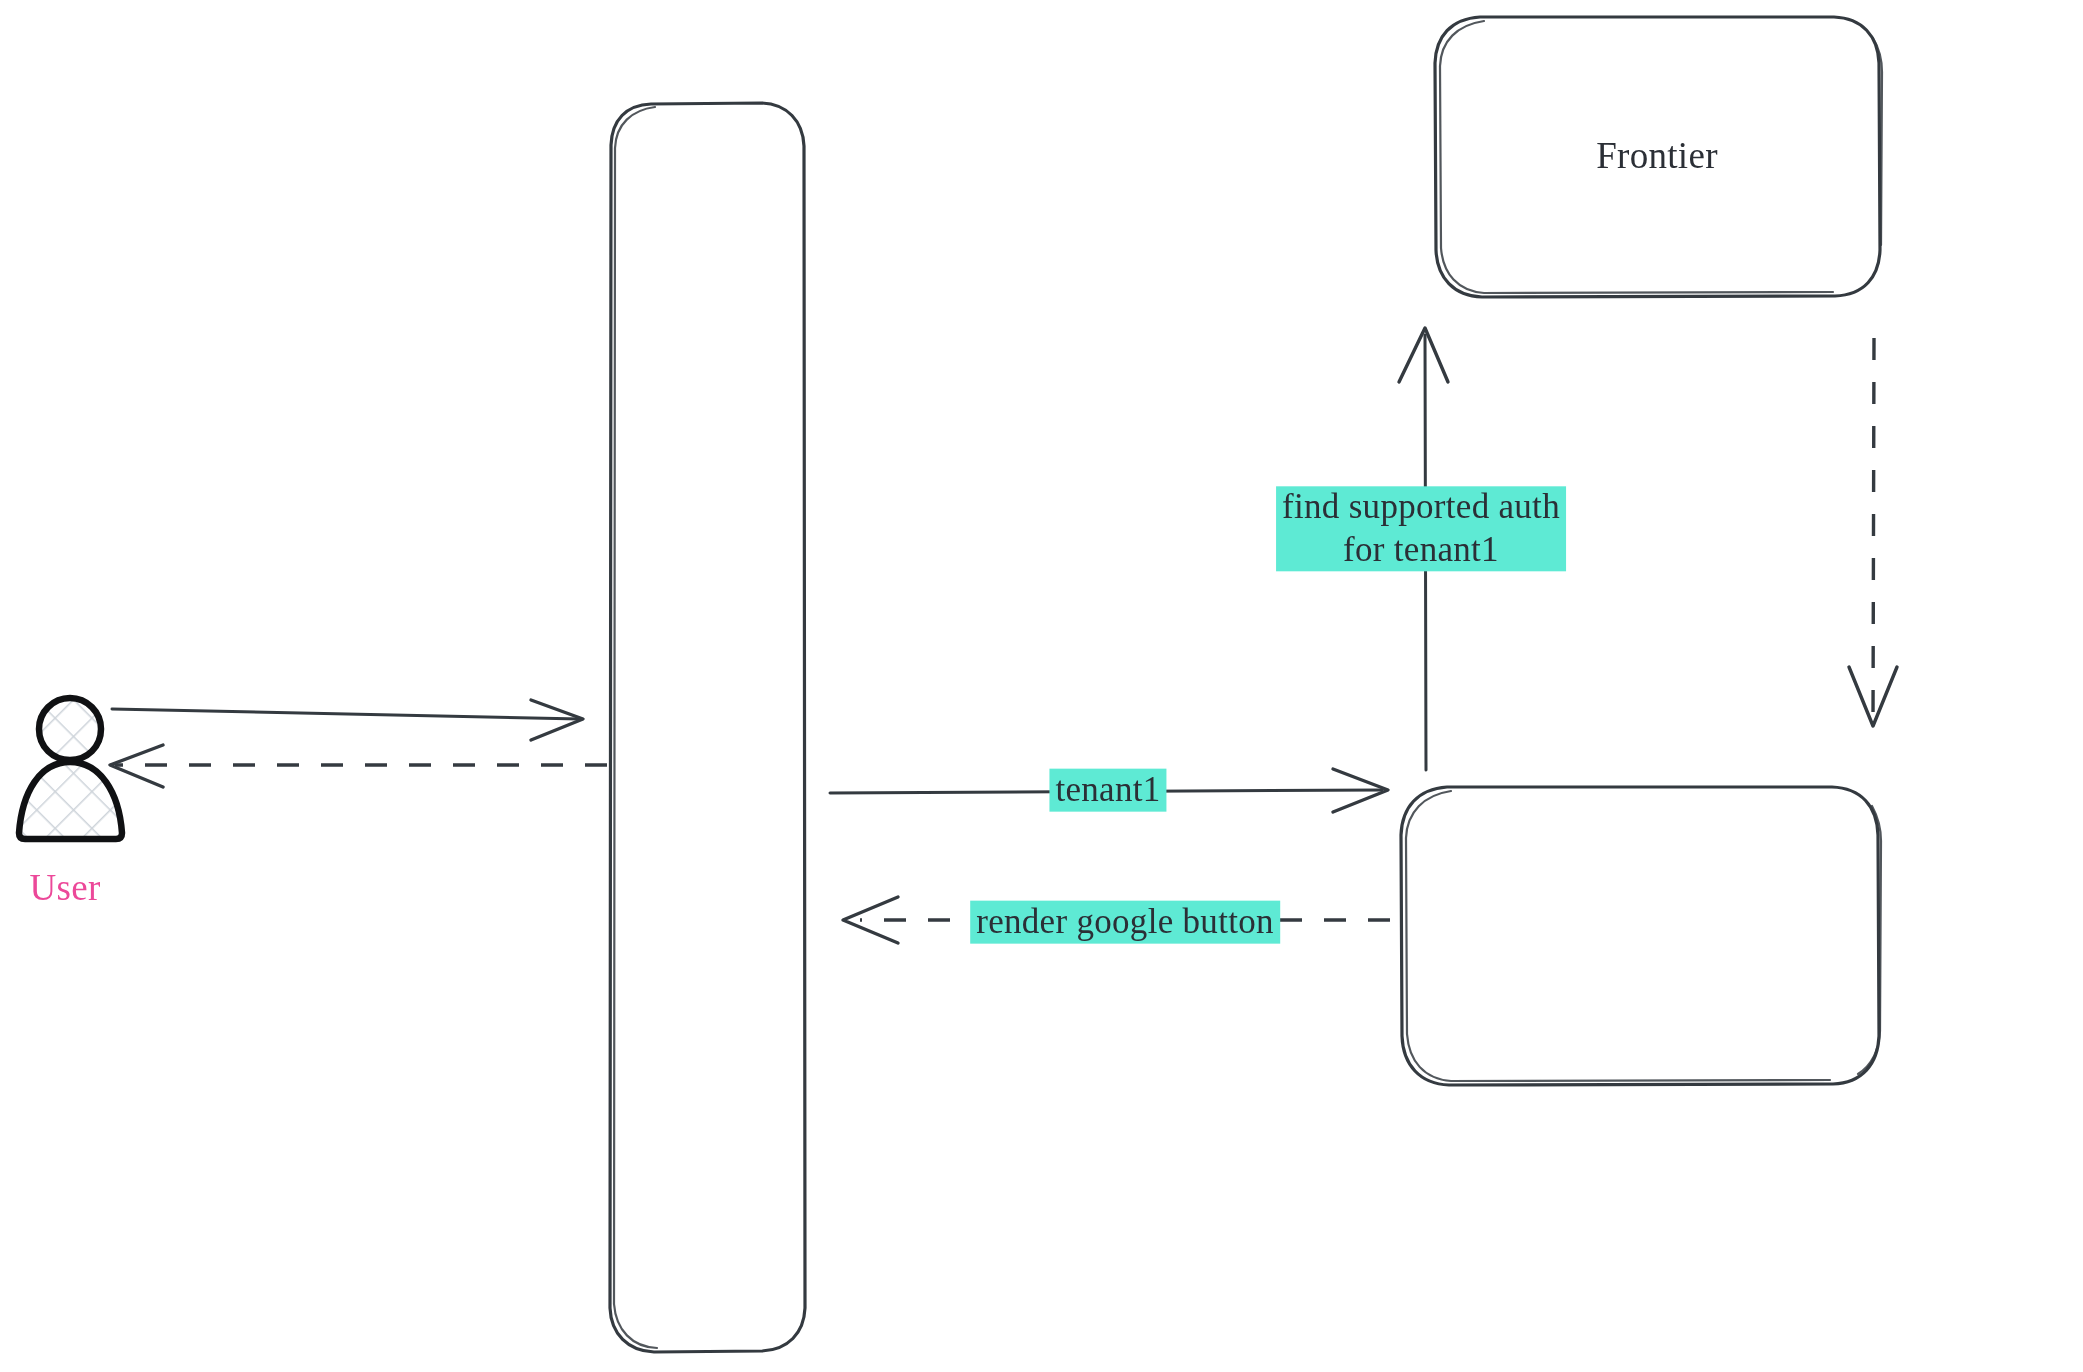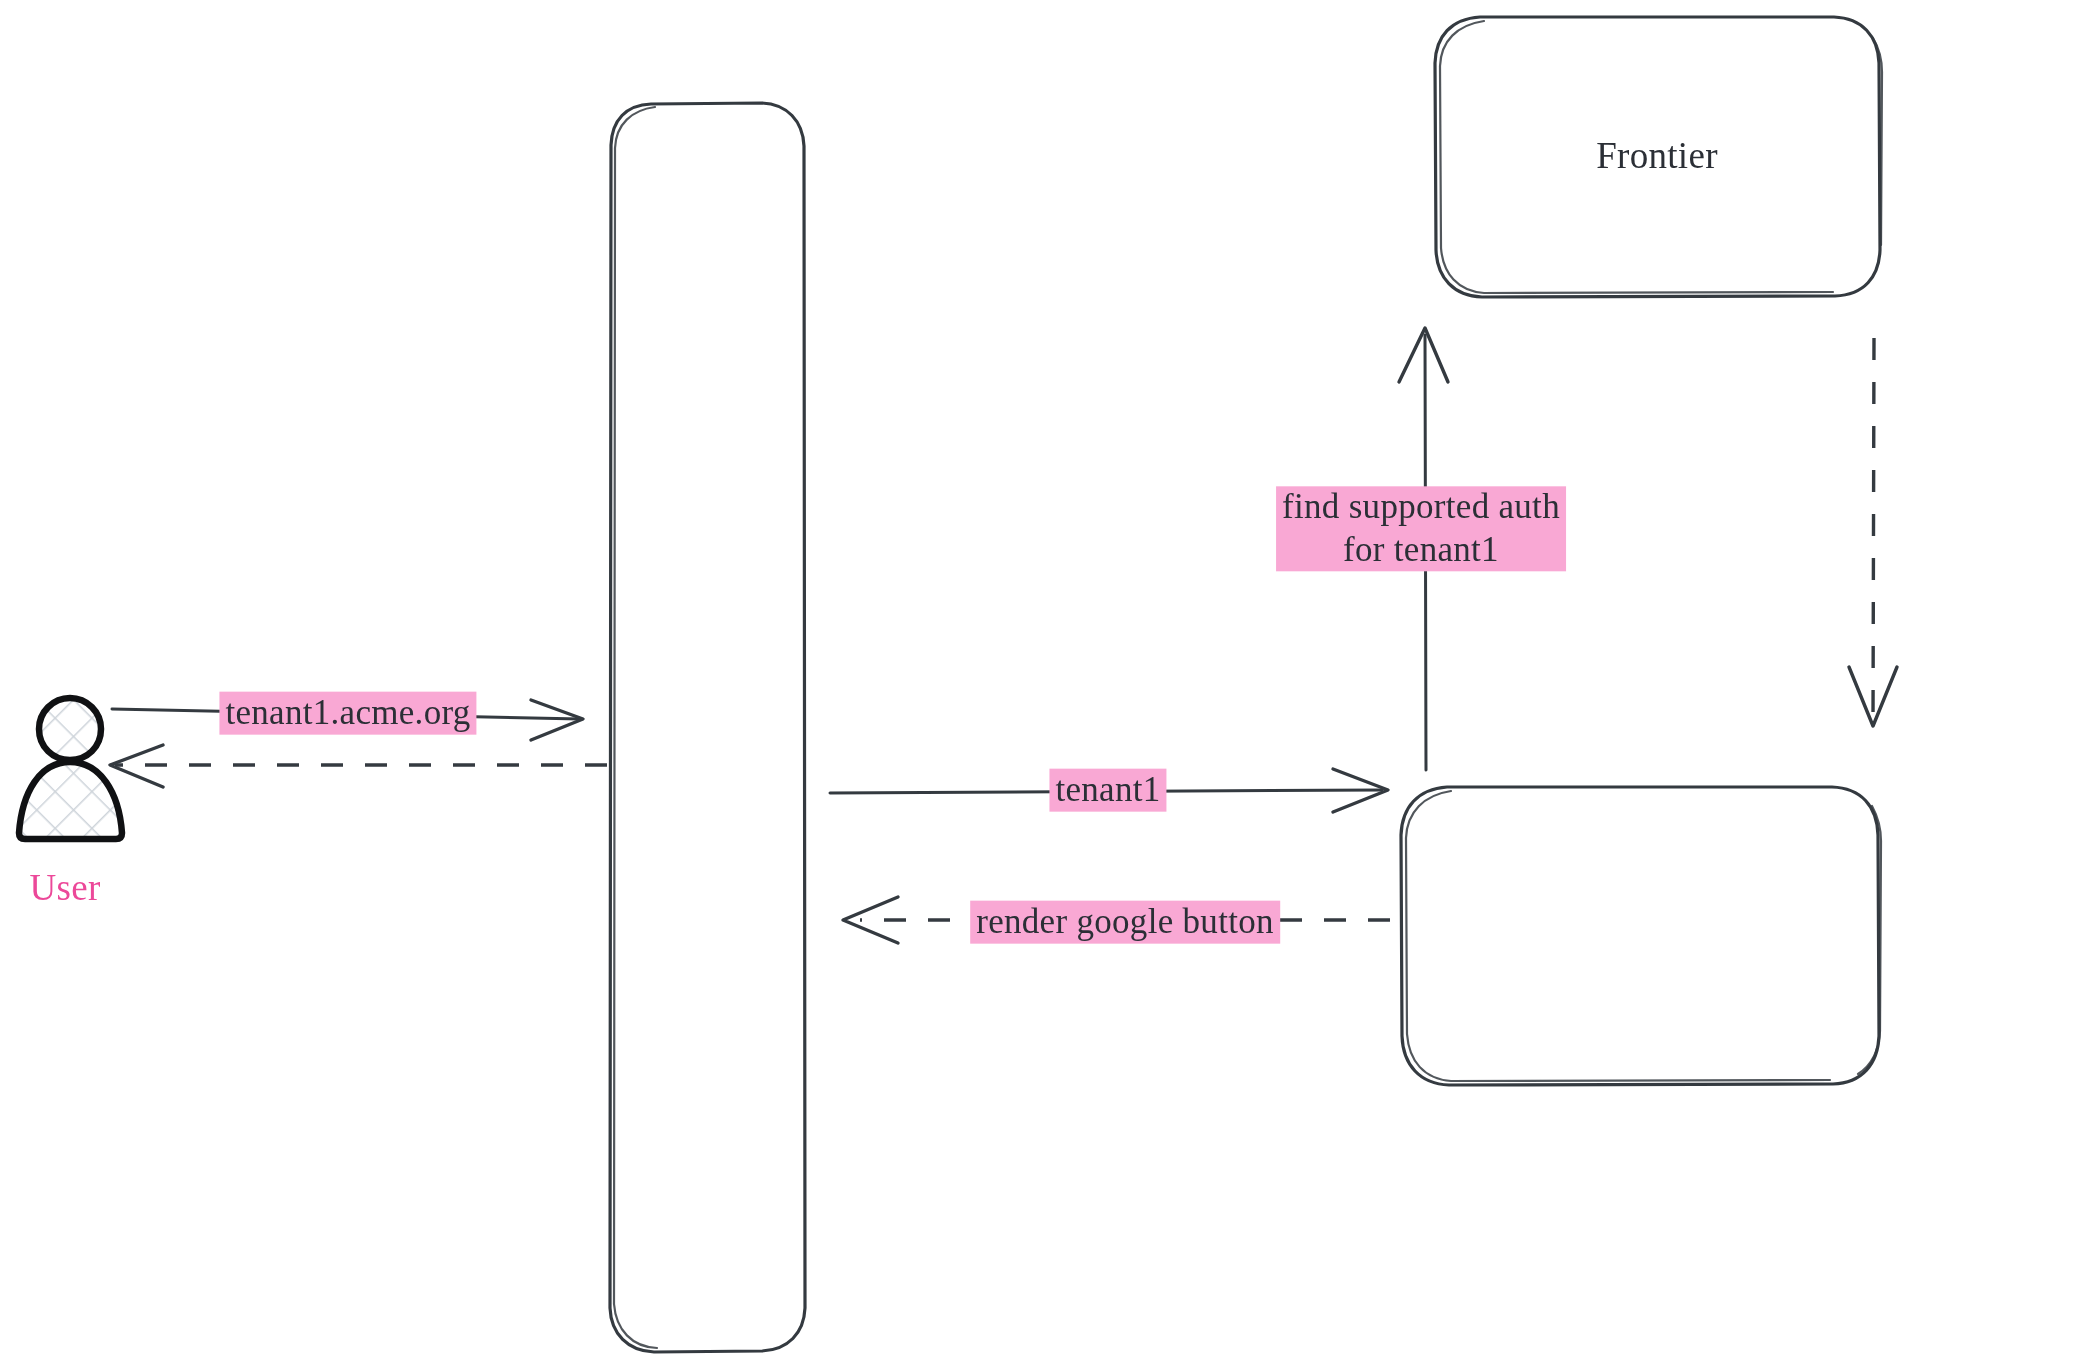--- a/index.html
+++ b/index.html
@@ -83,21 +83,21 @@
     user-select: none;
     letter-spacing: 0.3px;
   }
   .node-label {
     font-size: 37px;
     transform: translate(-50%, -50%);
   }
   .edge-label {
     font-size: 35px;
     transform: translate(-50%, -50%);
-    background: #f9a8d4;
+    background: #5eead4;
     padding: 0 6px;
   }
   .actor-label {
     font-size: 37px;
     transform: translate(-50%, -50%);
     color: #ec4899;
   }
 </style>
 </head>
 <body>
@@ -222,21 +222,20 @@
       <path class="arrow-head" d="M 1849 667 L 1873 726 L 1897 667"></path>
     </g>
   </svg>
 
   <div class="label actor-label" style="left:65px; top:888px;">User</div>
 
 
   <div class="label node-label" style="left:1657px; top:156px;">Frontier</div>
 
 
-  <div class="label edge-label" style="left:348px; top:713px;">tenant1.acme.org</div>
 
   <div class="label edge-label" style="left:1108px; top:790px;">tenant1</div>
 
   <div class="label edge-label" style="left:1125px; top:922px;">render google button</div>
 
   <div class="label edge-label" style="left:1421px; top:529px;">find supported auth
 for tenant1</div>
 
 
 </div>

